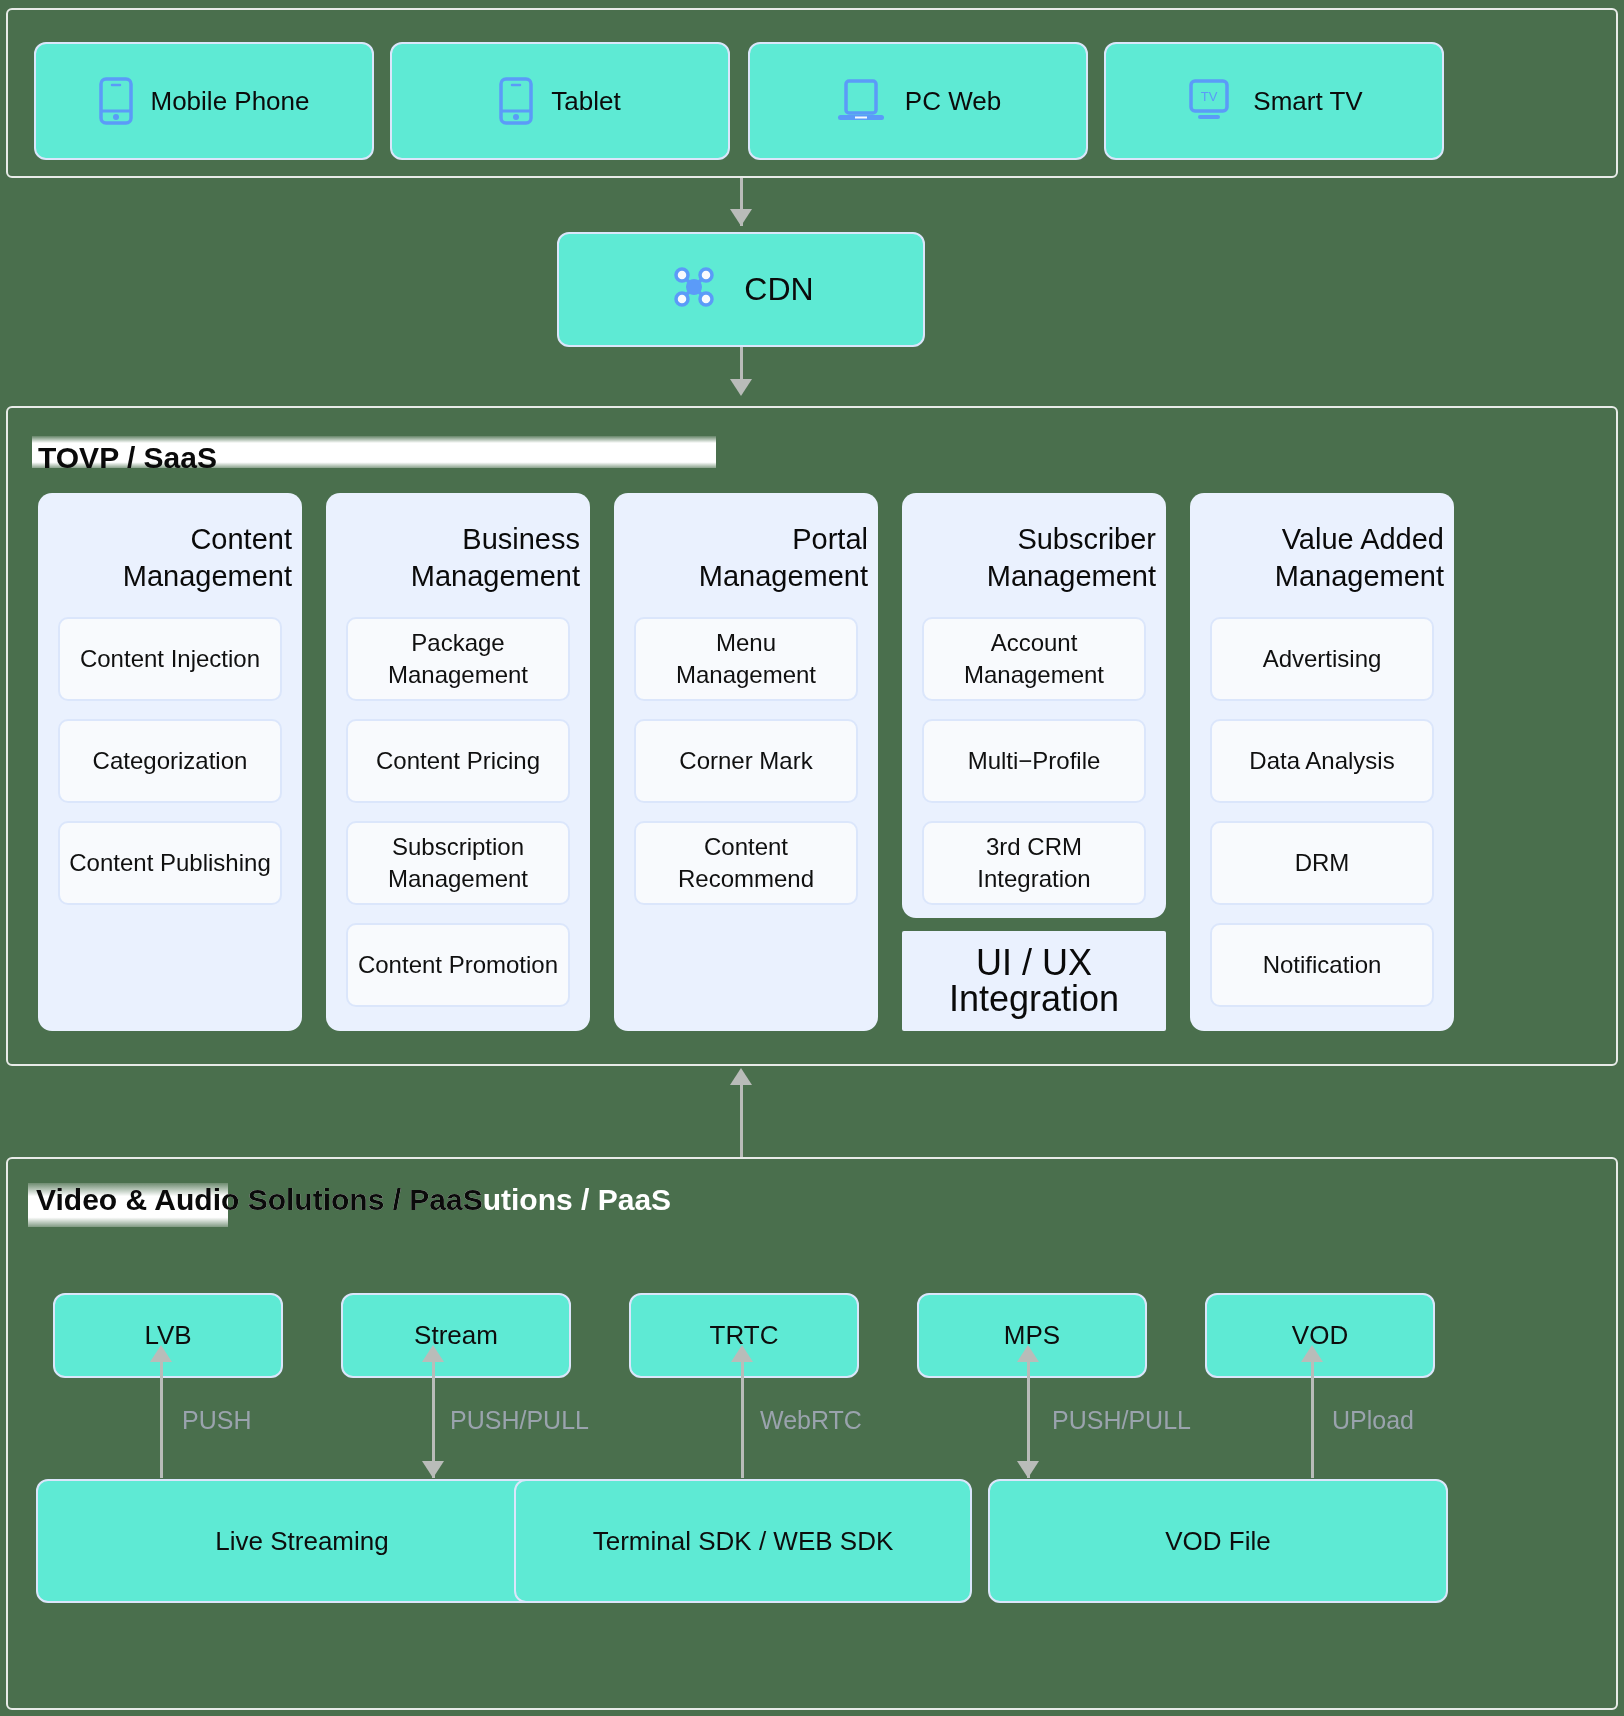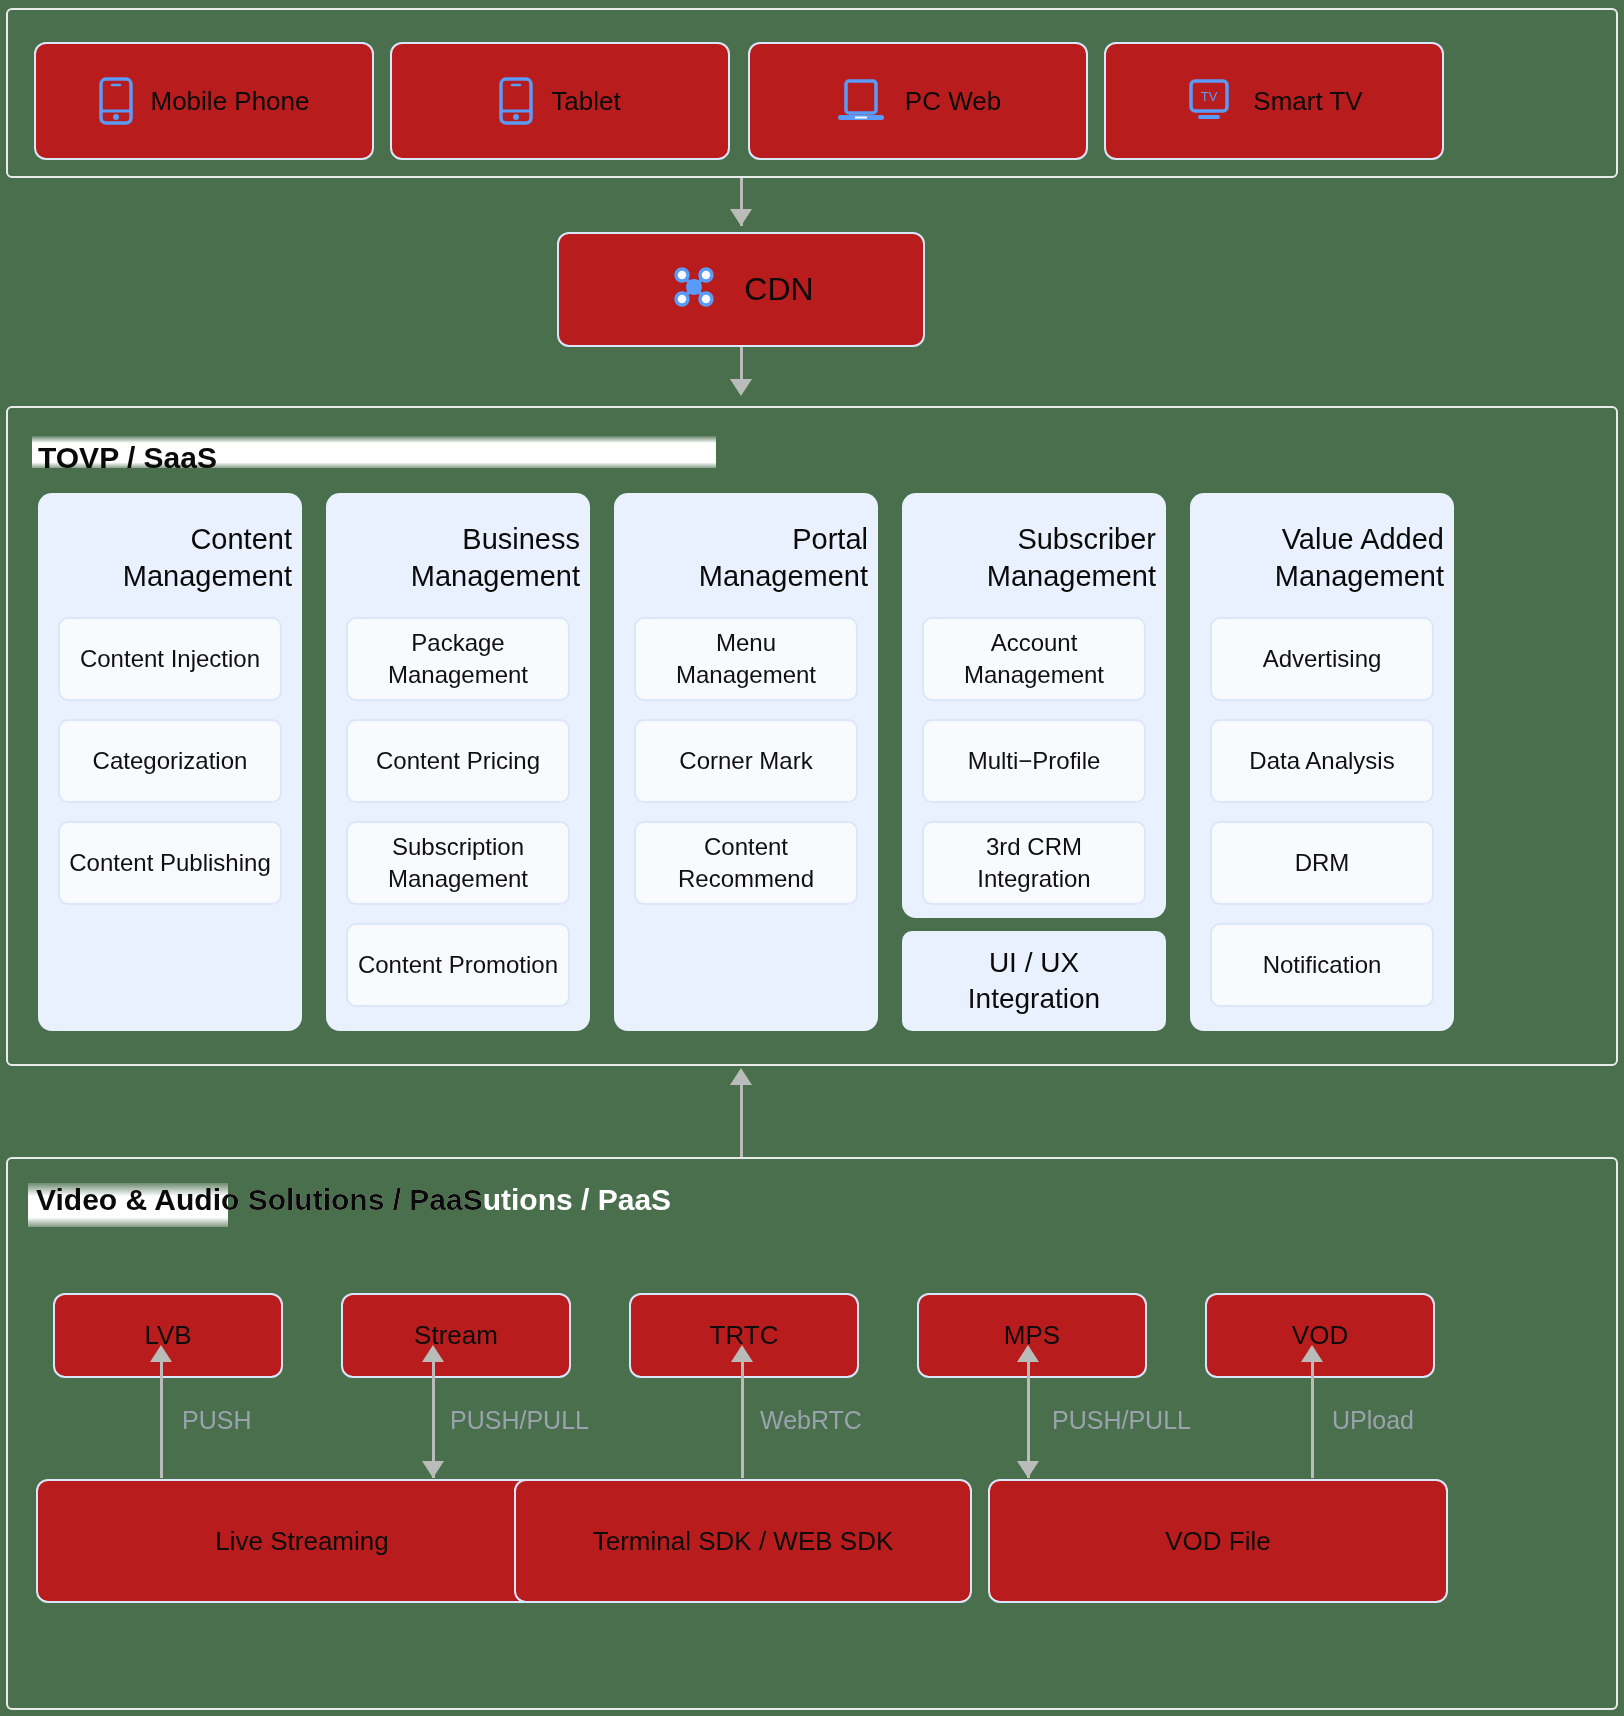--- a/index.html
+++ b/index.html
@@ -20,21 +20,21 @@
   
   .section {
     position: absolute;
     border: 2px solid #e8ebe8;
     border-radius: 6px;
     background: transparent;
   }
 
   
   .card {
-    background: #b91c1c;
+    background: #5eead4;
     border: 2px solid #dbe6fb;
     border-radius: 12px;
     display: flex;
     align-items: center;
     justify-content: center;
     color: #0d0d0d;
     font-size: 25px;
   }
 
   
@@ -115,26 +115,26 @@
     justify-content: center;
     text-align: center;
     font-size: 24px;
     line-height: 32px;
     color: #101010;
     padding: 6px 8px;
   }
   .standalone-box {
     position: absolute;
     background: #eaf1fe;
-    border-radius: 10px;
+    border-radius: 2px;
     display: flex;
     align-items: center;
     justify-content: center;
     text-align: center;
-    font-size: 28px;
+    font-size: 36px;
     line-height: 36px;
     color: #0a0a0a;
   }
 
   
   #paas-section { left: 6px; top: 1157px; width: 1612px; height: 553px; }
   .paas-card {
     position: absolute;
     height: 85px;
     font-size: 26px;

